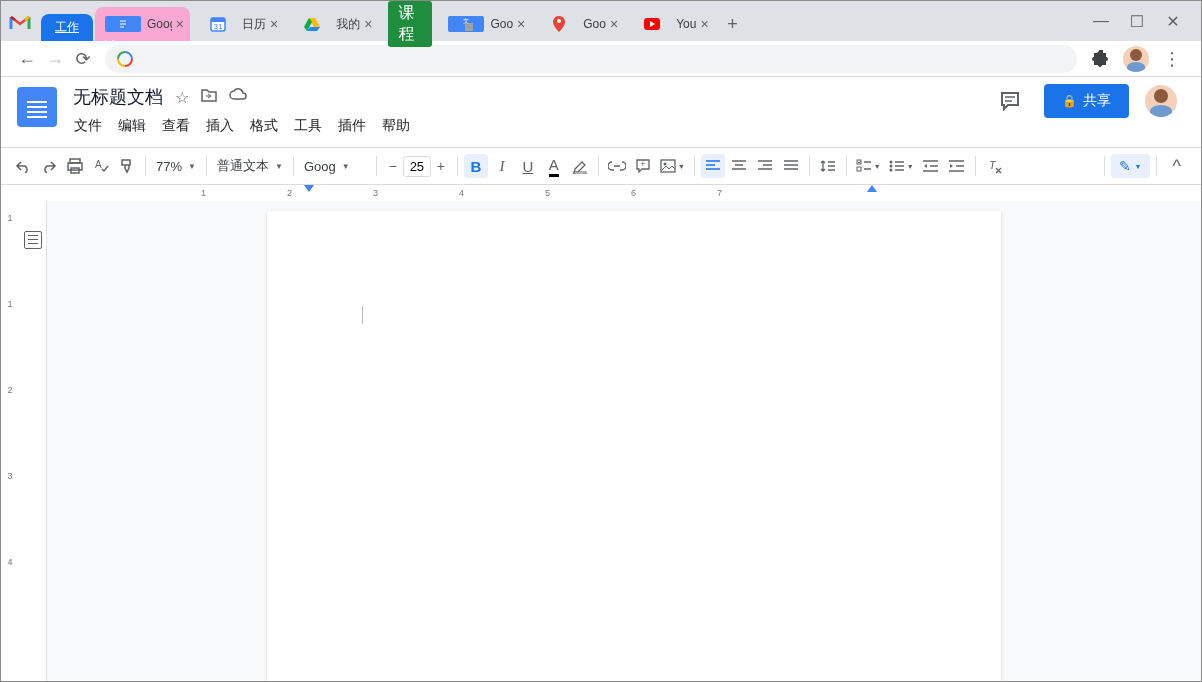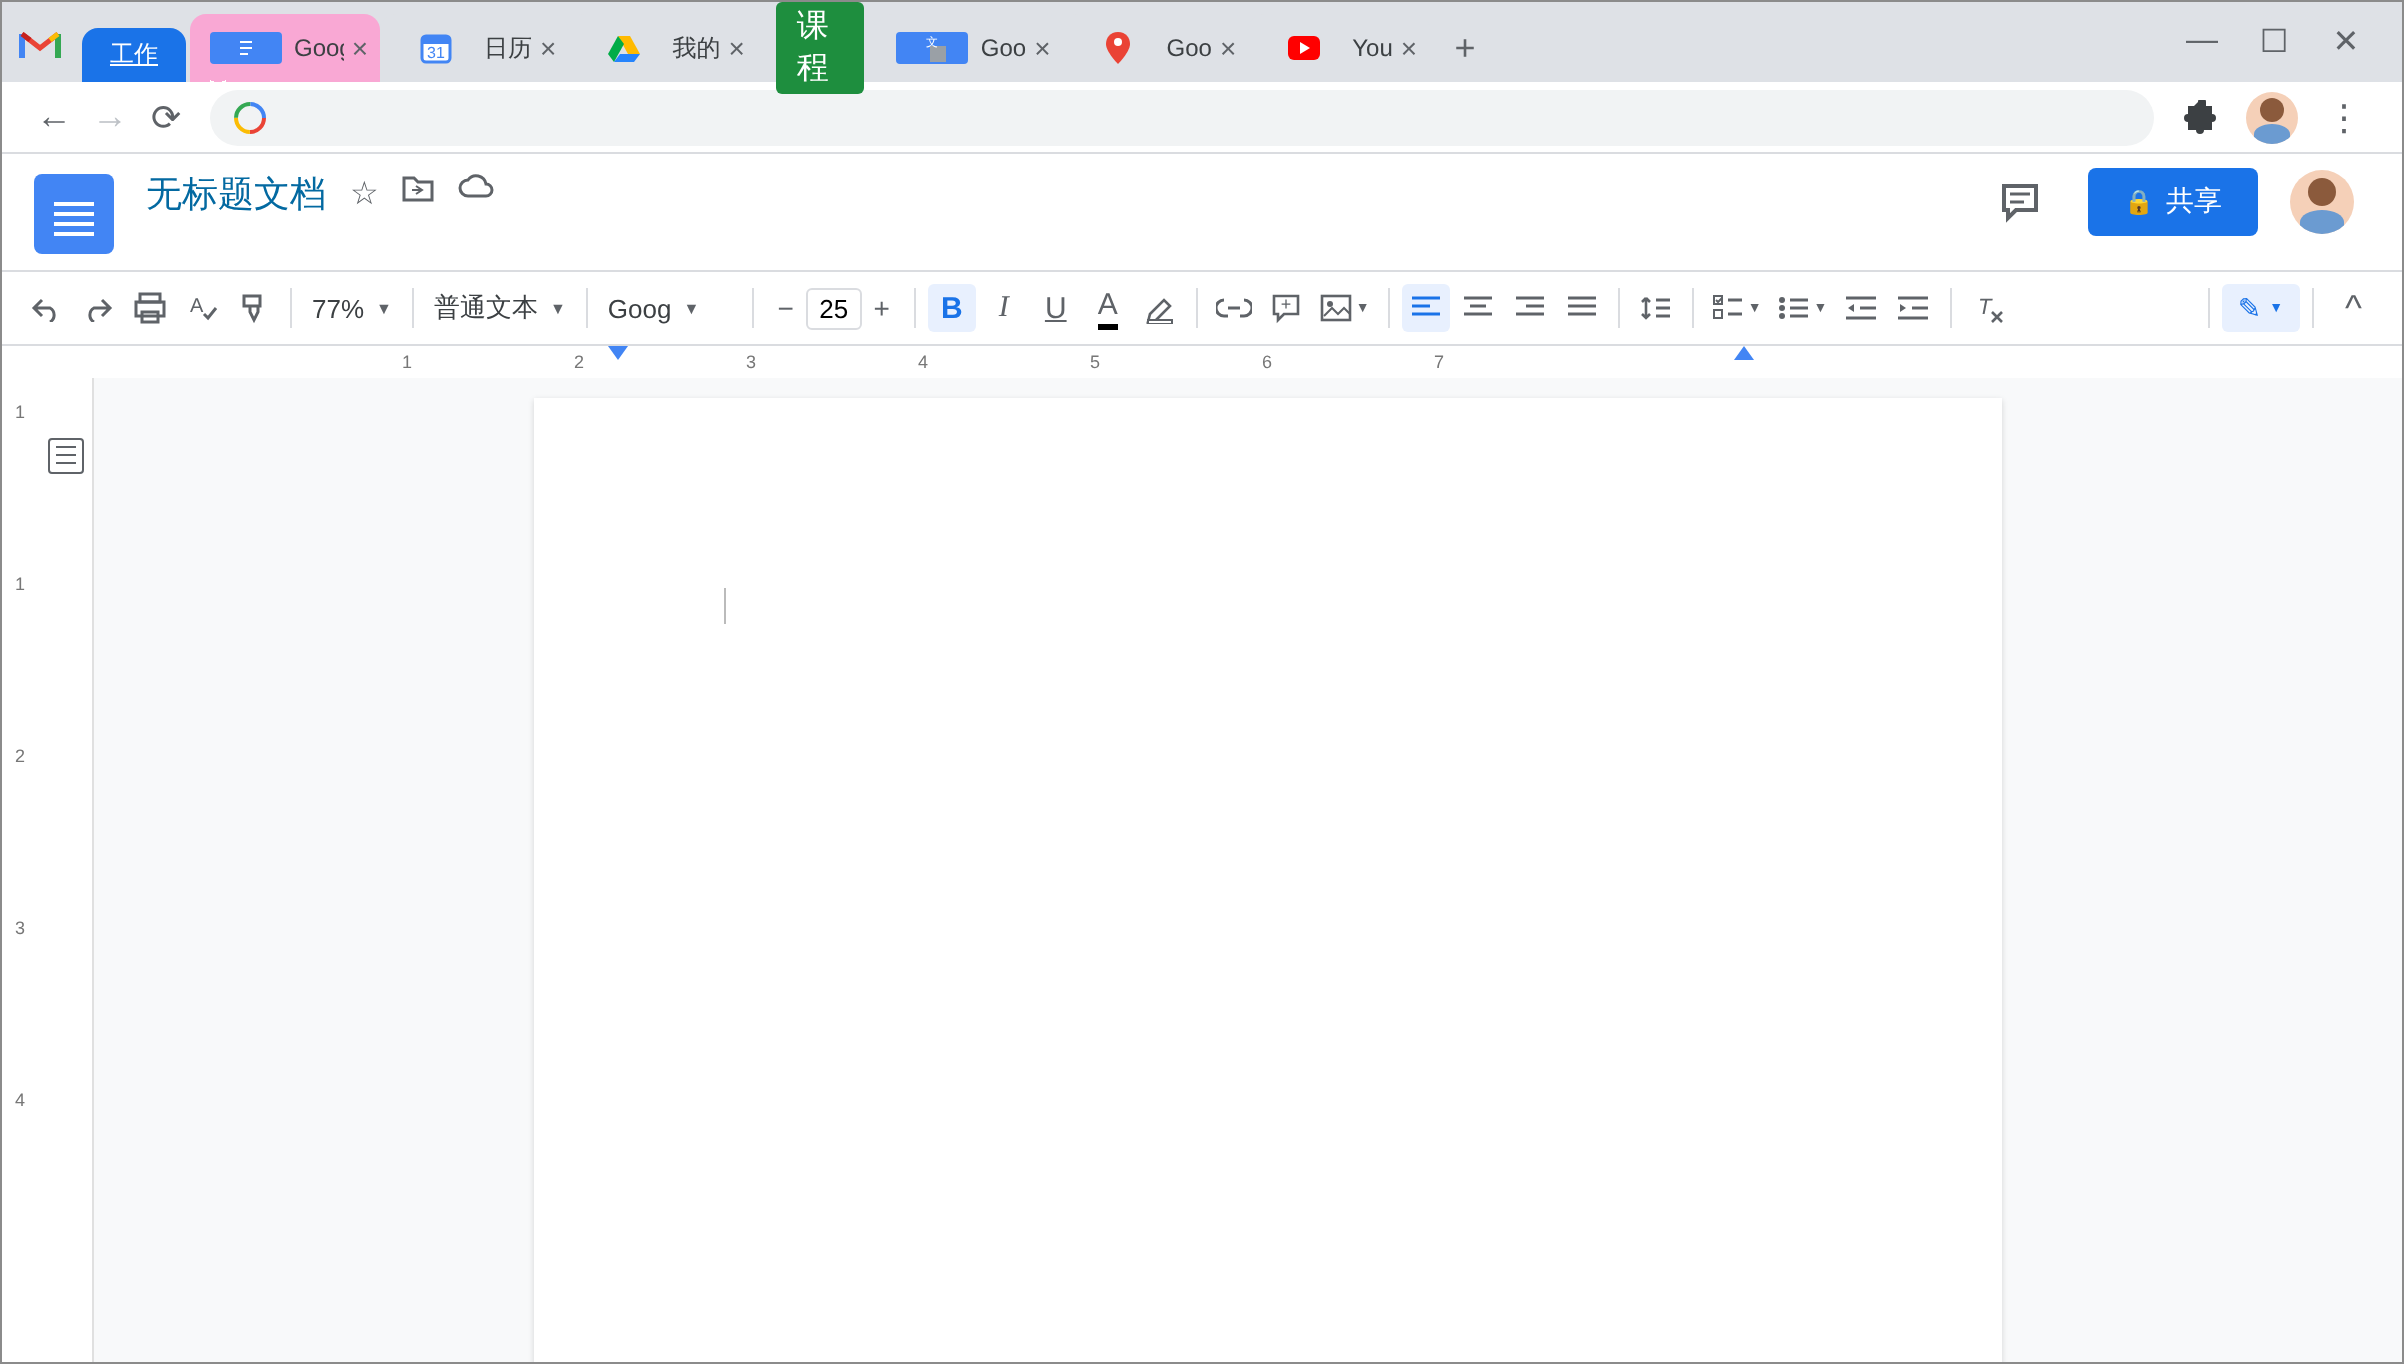--- a/index.html
+++ b/index.html
@@ -30,21 +30,21 @@
     .avatar { width:26px; height:26px; border-radius:50%; background:#f5d0b8; margin:0 6px; position:relative; overflow:hidden; }
     .avatar::after { content:''; position:absolute; bottom:0; left:4px; width:18px; height:10px; background:#6b9bd1; border-radius:50% 50% 0 0; }
     .avatar::before { content:''; position:absolute; top:3px; left:7px; width:12px; height:12px; background:#8b5a3c; border-radius:50%; }
     .menu-dots { font-size:18px; color:#5f6368; cursor:pointer; padding:0 8px; }
 
     
     .docs-header { background:#fff; padding:6px 16px 0; display:flex; align-items:flex-start; }
     .docs-logo { width:40px; height:40px; background:#4285f4; border-radius:4px; display:flex; align-items:center; justify-content:center; margin-right:10px; margin-top:4px; position:relative; }
     .docs-logo::after { content:''; width:20px; height:2px; background:#fff; box-shadow:0 5px 0 #fff, 0 10px 0 #fff, 0 -5px 0 #fff; }
     .docs-title-area { flex:0 0 auto; }
-    .docs-title { font-size:18px; color:#0369a1; padding:2px 6px; }
+    .docs-title { font-size:18px; color:#0f172a; padding:2px 6px; }
     .title-icons { display:inline-flex; margin-left:6px; gap:12px; font-size:16px; color:#5f6368; }
     .docs-menus { display:flex; gap:2px; margin-top:2px; }
     .menu-item { padding:4px 7px; font-size:14px; color:#202124; cursor:pointer; border-radius:3px; }
     .header-right { margin-left:auto; display:flex; align-items:center; gap:16px; }
     .comment-btn { width:36px; height:36px; display:flex; align-items:center; justify-content:center; font-size:20px; color:#5f6368; cursor:pointer; }
     .share-btn { background:#1a73e8; color:#fff; border:none; border-radius:4px; padding:8px 18px; font-size:14px; display:flex; align-items:center; gap:6px; cursor:pointer; }
     .share-lock { font-size:12px; }
     .avatar-big { width:32px; height:32px; border-radius:50%; background:#f5d0b8; position:relative; overflow:hidden; margin-right:8px; }
     .avatar-big::after { content:''; position:absolute; bottom:0; left:5px; width:22px; height:12px; background:#6b9bd1; border-radius:50% 50% 0 0; }
     .avatar-big::before { content:''; position:absolute; top:4px; left:9px; width:14px; height:14px; background:#8b5a3c; border-radius:50%; }
@@ -209,20 +209,30 @@
               <path d="M7 6 l3 2 l-3 2 M10 8 h-5" stroke="#5f6368" fill="none"></path>
             </svg>
           </span>
         <span>
             <svg width="18" height="14">
               <path d="M5 11 a4 4 0 0 1 0-8 a5 5 0 0 1 9 2 a3 3 0 0 1 0 6 z" fill="none" stroke="#5f6368" stroke-width="1.5"></path>
             </svg>
           </span>
       </div>
     </div>
+    <div class="docs-menus">
+      <span class="menu-item">文件</span>
+      <span class="menu-item">编辑</span>
+      <span class="menu-item">查看</span>
+      <span class="menu-item">插入</span>
+      <span class="menu-item">格式</span>
+      <span class="menu-item">工具</span>
+      <span class="menu-item">插件</span>
+      <span class="menu-item">帮助</span>
+    </div>
   </div>
   <div class="header-right">
     <div class="comment-btn">
         <svg width="22" height="22">
           <path d="M3 3 h16 v12 h-10 l-4 4 v-4 h-2 z" fill="none" stroke="#5f6368" stroke-width="2"></path>
           <line x1="6" y1="7" x2="16" y2="7" stroke="#5f6368" stroke-width="1.5"></line>
           <line x1="6" y1="11" x2="13" y2="11" stroke="#5f6368" stroke-width="1.5"></line>
         </svg>
       </div>
     <button class="share-btn">

